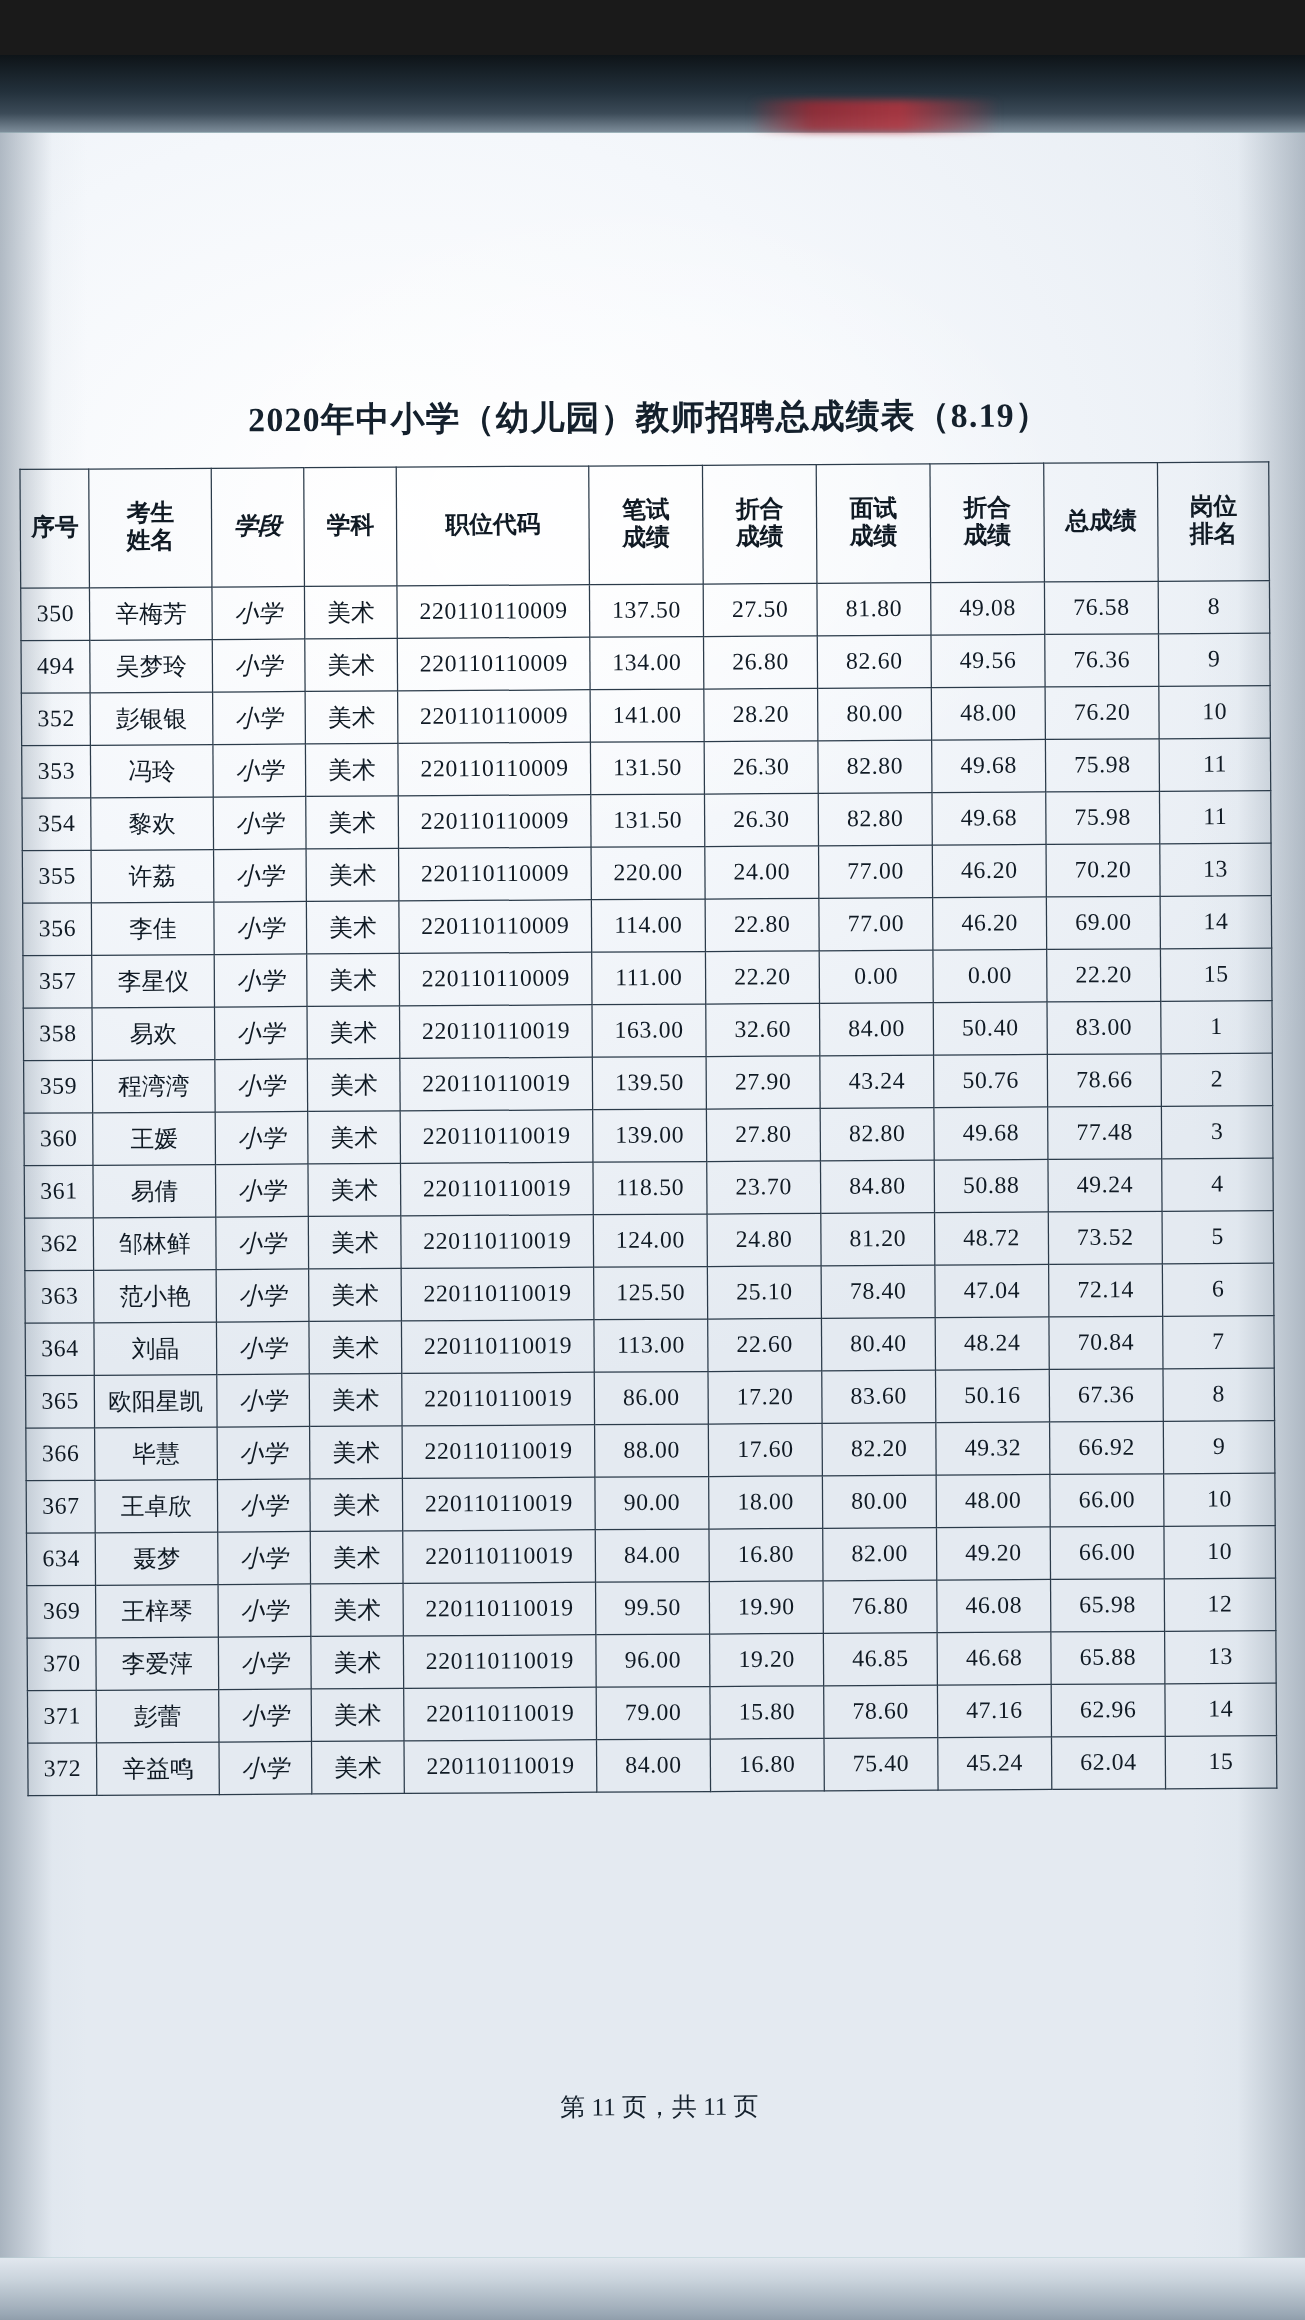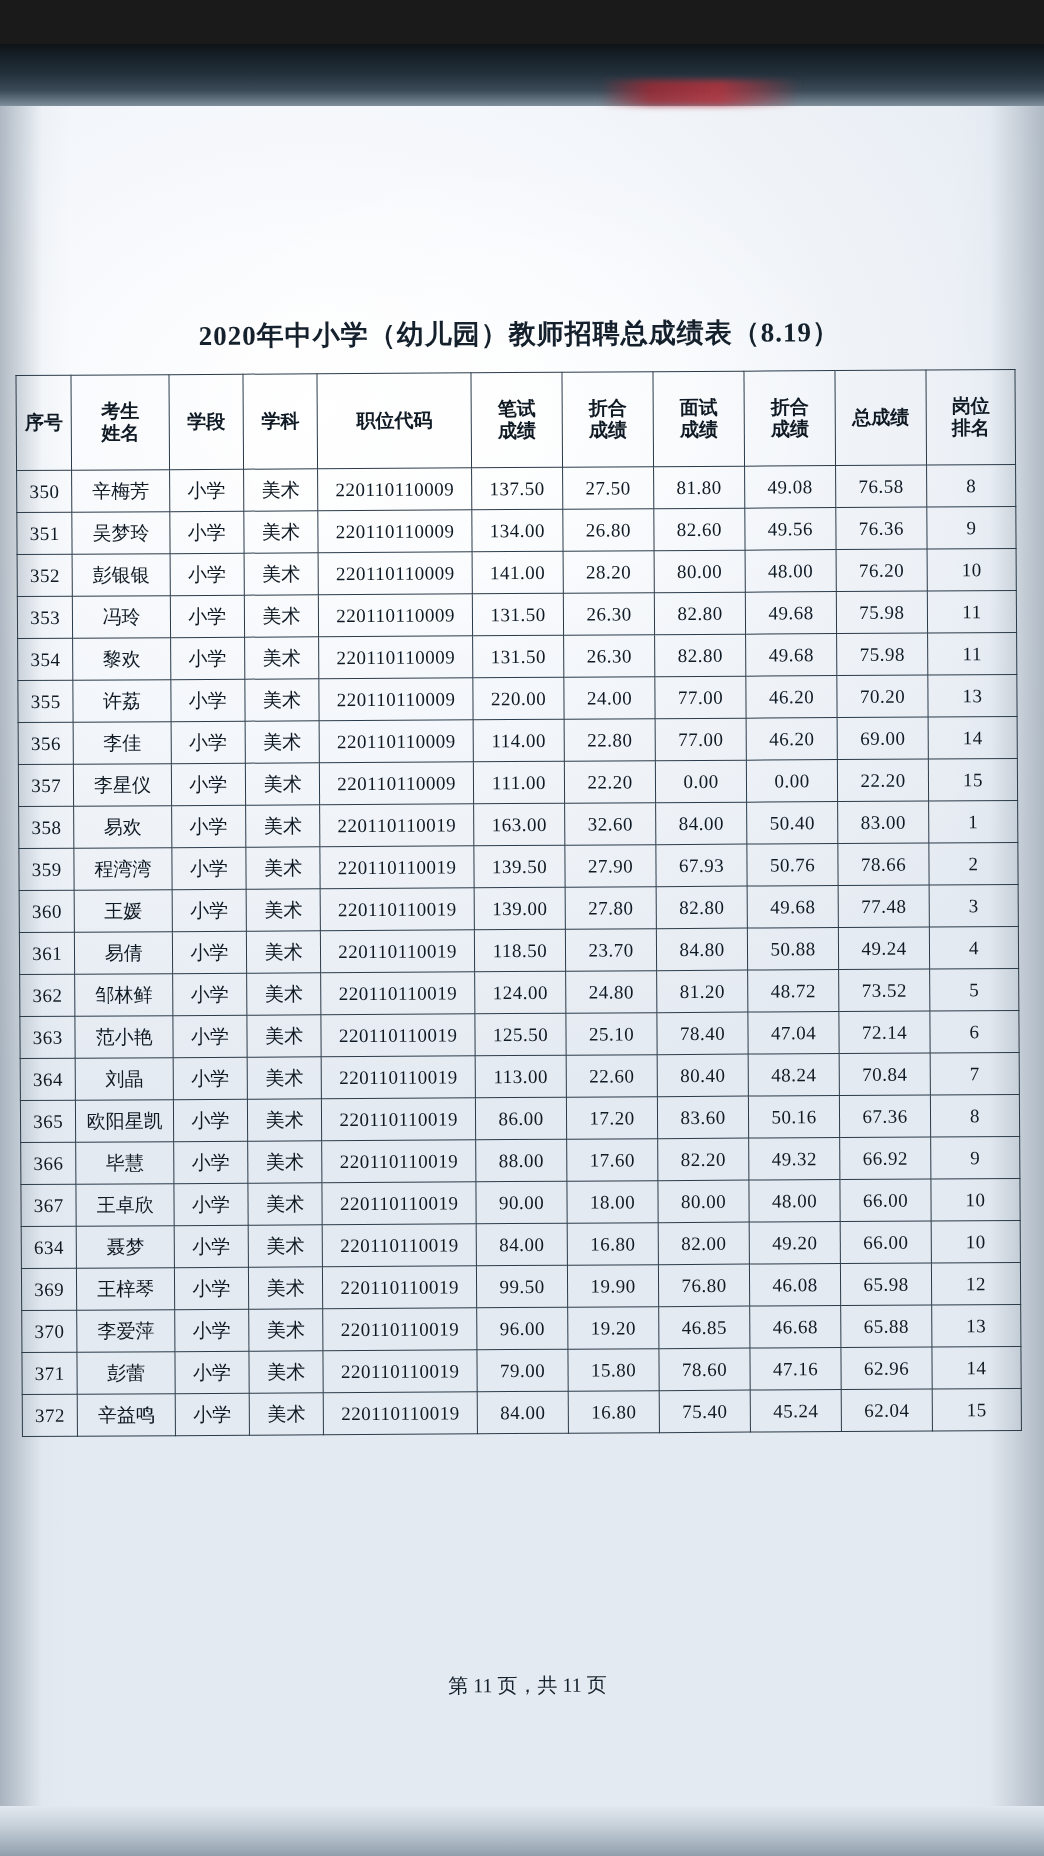--- a/index.html
+++ b/index.html
@@ -104,21 +104,21 @@
     font-family: "Liberation Serif", "DejaVu Serif", serif;
   }
   table.grades tbody td {
     height: 41px;
     font-size: 19px;
     font-family: "Liberation Serif", "DejaVu Serif", serif;
   }
   
   .c-no    { width: 52px; }
   .c-name  { width: 92px; }
-  .c-stage { width: 70px; }
+  .c-stage { width: 70px; font-style: italic; }
   .c-sub   { width: 70px; }
   .c-code  { width: 146px; }
   .c-w     { width: 86px; }
   .c-rank  { width: 84px; }
 
   .num { font-family: "Liberation Serif", "DejaVu Serif", serif; letter-spacing: 0.5px; }
   .cn  { font-family: "Liberation Serif", "DejaVu Serif", serif; }
 
   .footer {
     position: absolute;
@@ -189,21 +189,21 @@
             <td class="c-sub cn">美术</td>
             <td class="c-code num">220110110009</td>
             <td class="c-w num">137.50</td>
             <td class="c-w num">27.50</td>
             <td class="c-w num">81.80</td>
             <td class="c-w num">49.08</td>
             <td class="c-w num">76.58</td>
             <td class="c-rank num">8</td>
           </tr>
           <tr>
-            <td class="c-no num">351</td>
+            <td class="c-no num">494</td>
             <td class="c-name cn">吴梦玲</td>
             <td class="c-stage cn">小学</td>
             <td class="c-sub cn">美术</td>
             <td class="c-code num">220110110009</td>
             <td class="c-w num">134.00</td>
             <td class="c-w num">26.80</td>
             <td class="c-w num">82.60</td>
             <td class="c-w num">49.56</td>
             <td class="c-w num">76.36</td>
             <td class="c-rank num">9</td>
@@ -300,21 +300,21 @@
             <td class="c-rank num">1</td>
           </tr>
           <tr>
             <td class="c-no num">359</td>
             <td class="c-name cn">程湾湾</td>
             <td class="c-stage cn">小学</td>
             <td class="c-sub cn">美术</td>
             <td class="c-code num">220110110019</td>
             <td class="c-w num">139.50</td>
             <td class="c-w num">27.90</td>
-            <td class="c-w num">67.93</td>
+            <td class="c-w num">43.24</td>
             <td class="c-w num">50.76</td>
             <td class="c-w num">78.66</td>
             <td class="c-rank num">2</td>
           </tr>
           <tr>
             <td class="c-no num">360</td>
             <td class="c-name cn">王媛</td>
             <td class="c-stage cn">小学</td>
             <td class="c-sub cn">美术</td>
             <td class="c-code num">220110110019</td>

